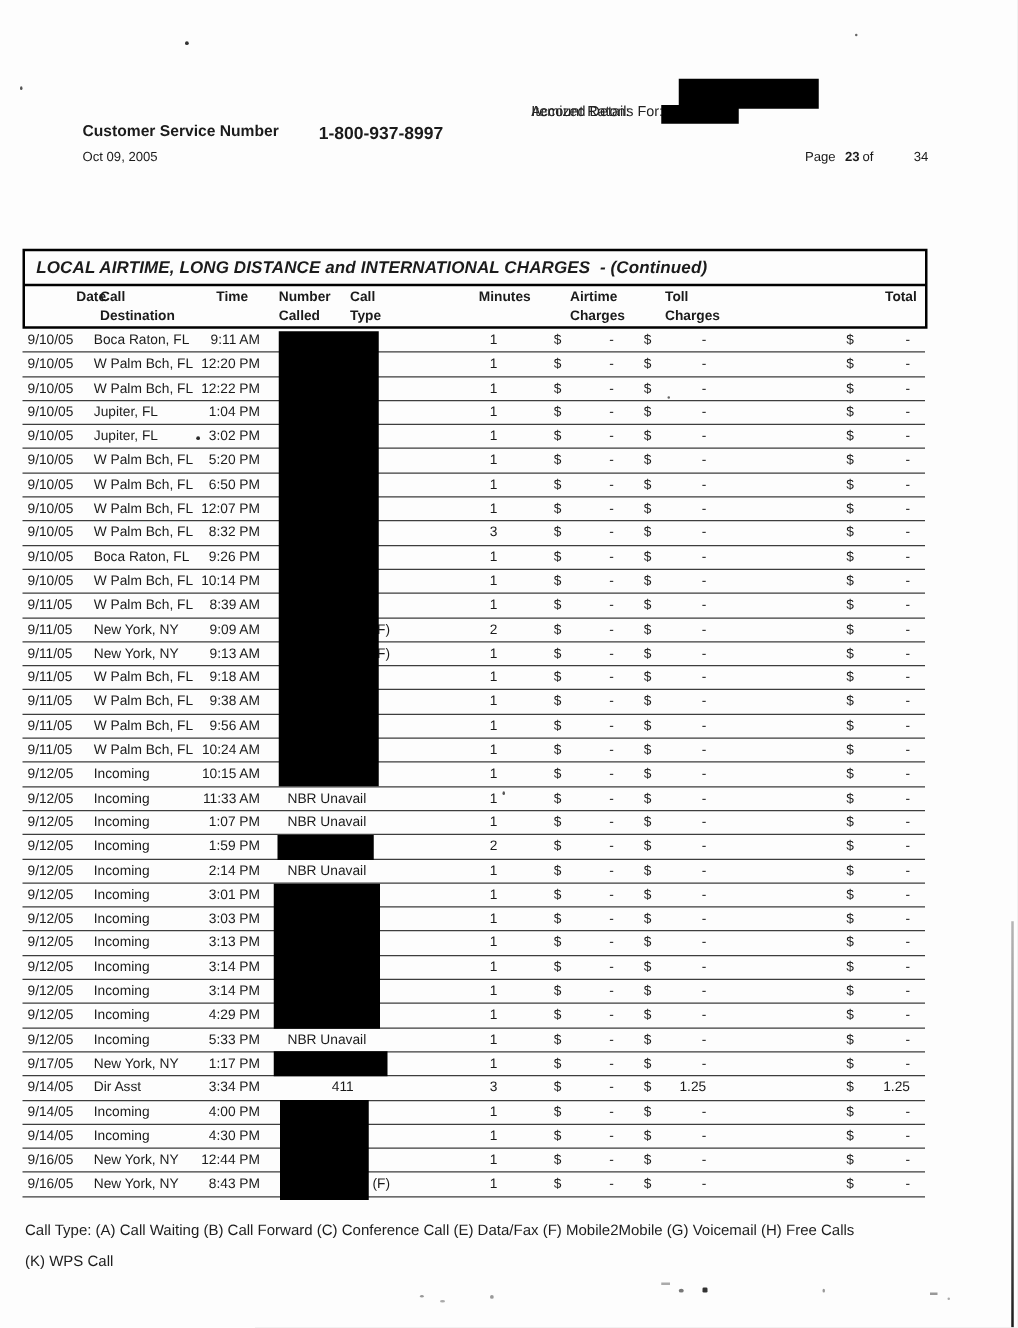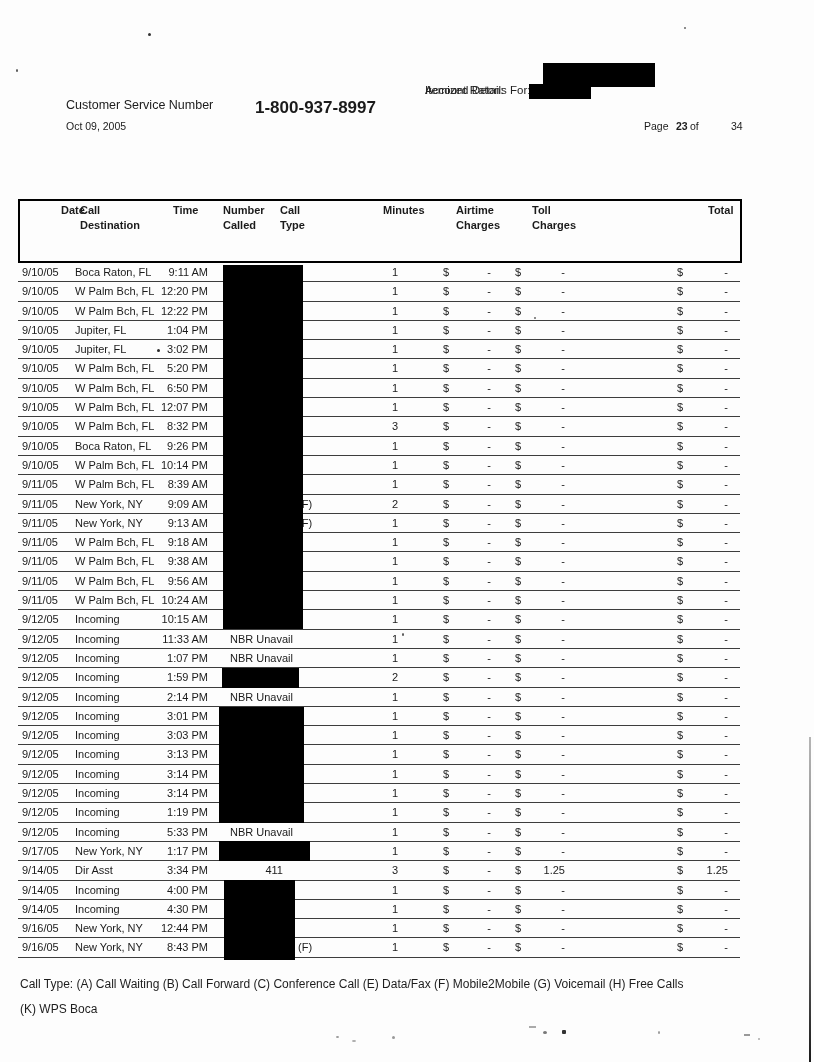--- a/index.html
+++ b/index.html
@@ -6,22 +6,22 @@
   .page{
     position:relative;width:814px;height:1062px;background:#fdfdfd;
     font-family:"Liberation Sans",sans-serif;color:#1b1b1b;overflow:hidden;
     margin:0 auto;
   }
   .abs{position:absolute;}
   
   .hdr-label{font-size:11.5px;color:#222;}
   .hdr-itemized{left:425px;top:84px;}
   .hdr-account{left:425px;top:84px;}
-  .cs-label{left:66px;top:98px;font-size:12.5px;font-weight:normal;}
-  .cs-number{left:255px;top:98px;font-size:17px;font-weight:bold;}
+  .cs-label{left:66px;top:98px;font-size:12.5px;font-weight:bold;}
+  .cs-number{left:255px;top:98px;font-size:14px;font-weight:bold;}
   .hdr-date{left:66px;top:120px;font-size:10.5px;}
   .pg{font-size:10.5px;top:120px;}
   .pg-label{left:644px;}
   .pg-cur{left:676px;font-weight:bold;}
   .pg-of{left:690px;}
   .pg-tot{left:731px;}
   
   .tbl-box{
     left:18px;top:199px;width:724px;height:64px;
     border:2.5px solid #000;box-sizing:border-box;background:#fdfdfd;
@@ -77,20 +77,21 @@
   <div class="abs cs-label">Customer Service Number</div>
   <div class="abs cs-number">1-800-937-8997</div>
   <div class="abs hdr-date">Oct 09, 2005</div>
 
   <div class="abs pg pg-label">Page</div>
   <div class="abs pg pg-cur">23</div>
   <div class="abs pg pg-of">of</div>
   <div class="abs pg pg-tot">34</div>
 
   <div class="abs tbl-box">
+    <div class="tbl-title">LOCAL AIRTIME, LONG DISTANCE and INTERNATIONAL CHARGES  - (Continued)</div>
     <div class="tbl-cols">
         <div class="colhdr" style="left: 11px; padding-left: 30px;">
           <div>Date</div>
         </div>
         <div class="colhdr" style="left: 60px;">
           <div>Call</div>
           <div>Destination</div>
         </div>
         <div class="colhdr" style="left: 153px;">
           <div>Time</div>
@@ -509,21 +510,21 @@
         <span class="c-acur">$</span>
         <span class="c-aval">-</span>
         <span class="c-tcur">$</span>
         <span class="c-tval">-</span>
         <span class="c-totcur">$</span>
         <span class="c-totval">-</span>
       </div>
       <div class="row">
         <span class="c-date">9/12/05</span>
         <span class="c-dest">Incoming</span>
-        <span class="c-time">1:19 PM</span>
+        <span class="c-time">4:29 PM</span>
         <span class="c-num"></span>
         <span class="c-ctype"></span>
         <span class="c-mins">1</span>
         <span class="c-acur">$</span>
         <span class="c-aval">-</span>
         <span class="c-tcur">$</span>
         <span class="c-tval">-</span>
         <span class="c-totcur">$</span>
         <span class="c-totval">-</span>
       </div>
@@ -621,21 +622,21 @@
         <span class="c-acur">$</span>
         <span class="c-aval">-</span>
         <span class="c-tcur">$</span>
         <span class="c-tval">-</span>
         <span class="c-totcur">$</span>
         <span class="c-totval">-</span>
       </div>
     </div>
 
   <div class="abs footnote fn1">Call Type: (A) Call Waiting (B) Call Forward (C) Conference Call (E) Data/Fax (F) Mobile2Mobile (G) Voicemail (H) Free Calls</div>
-  <div class="abs footnote fn2">(K) WPS Boca</div>
+  <div class="abs footnote fn2">(K) WPS Call</div>
 
   <div class="speck" style="left:148px;top:33px;width:3px;height:3px;background:#333;"></div>
   <div class="speck" style="left:684px;top:27px;width:2px;height:2px;background:#666;"></div>
   <div class="speck" style="left:16px;top:69px;width:2px;height:3px;background:#555;"></div>
   <div class="speck" style="left:157px;top:349px;width:3px;height:3px;background:#2a2a2a;"></div>
   <div class="speck" style="left:534px;top:317px;width:2px;height:2px;background:#666;"></div>
   <div class="speck" style="left:402px;top:633px;width:2px;height:3px;background:#555;"></div>
   <div class="speck" style="left:336px;top:1036px;width:3px;height:2px;background:#999;"></div>
   <div class="speck" style="left:352px;top:1040px;width:4px;height:2px;background:#aaa;"></div>
   <div class="speck" style="left:392px;top:1036px;width:3px;height:3px;background:#999;"></div>

